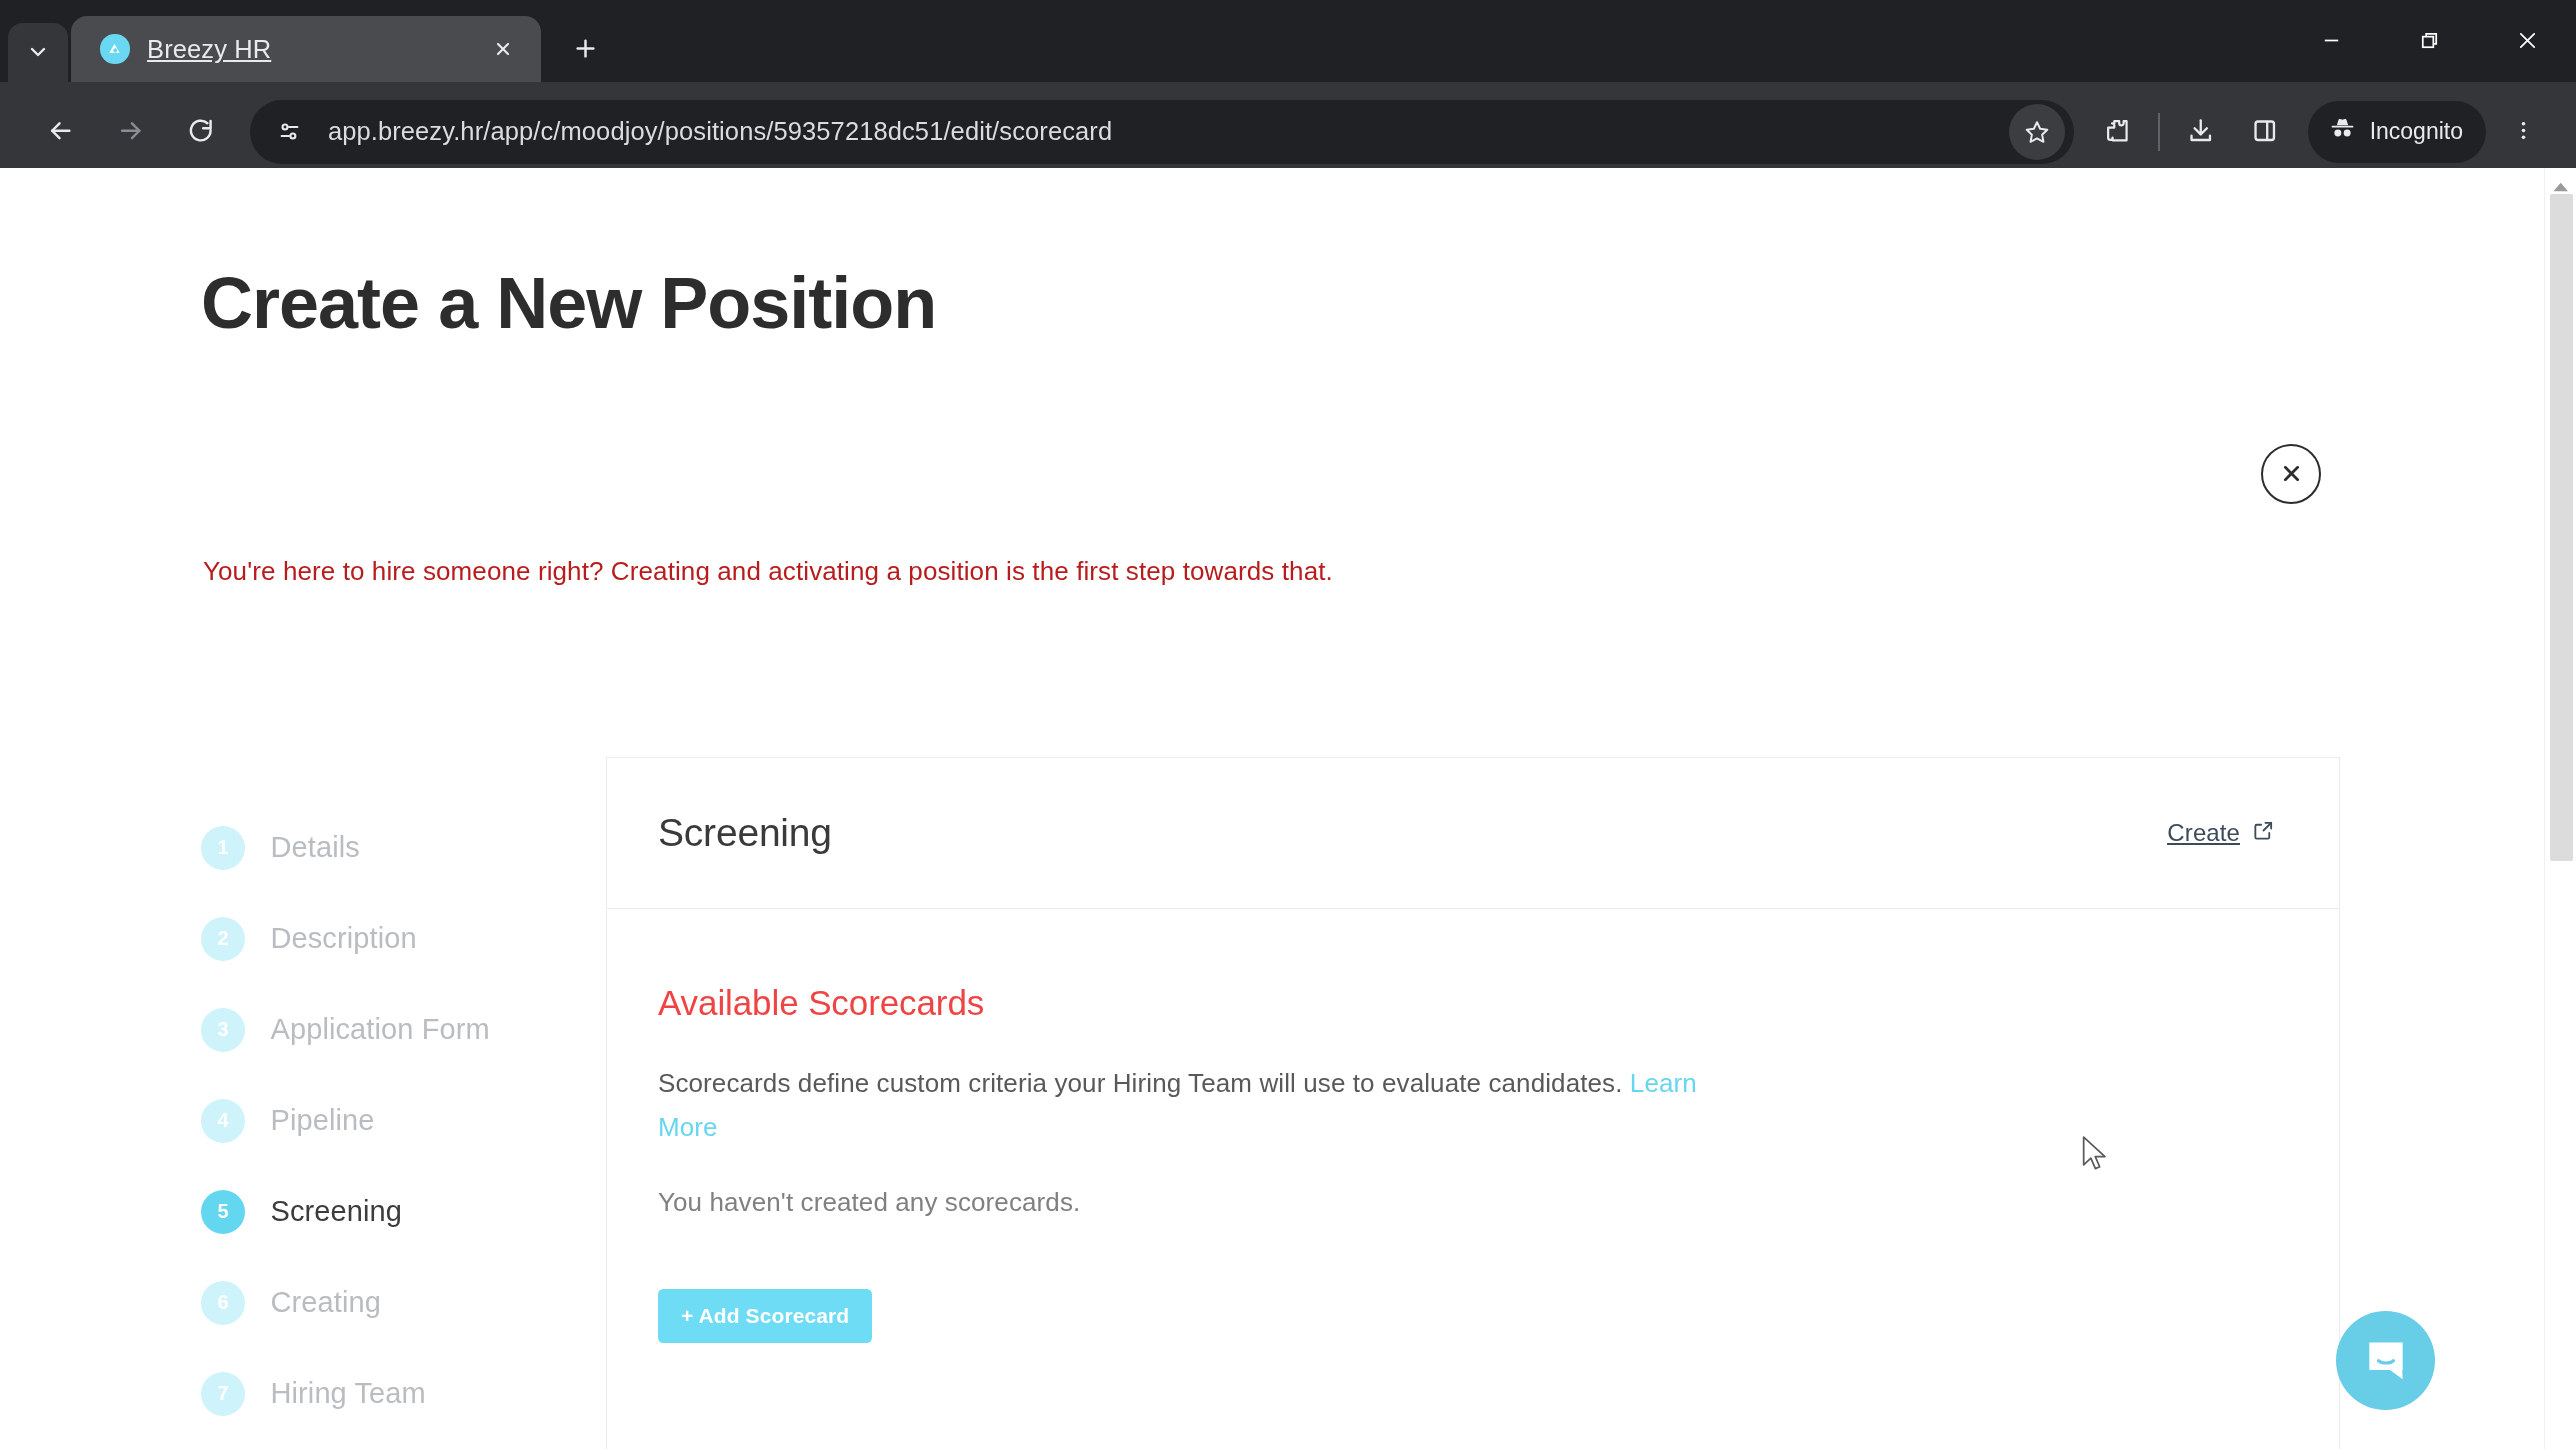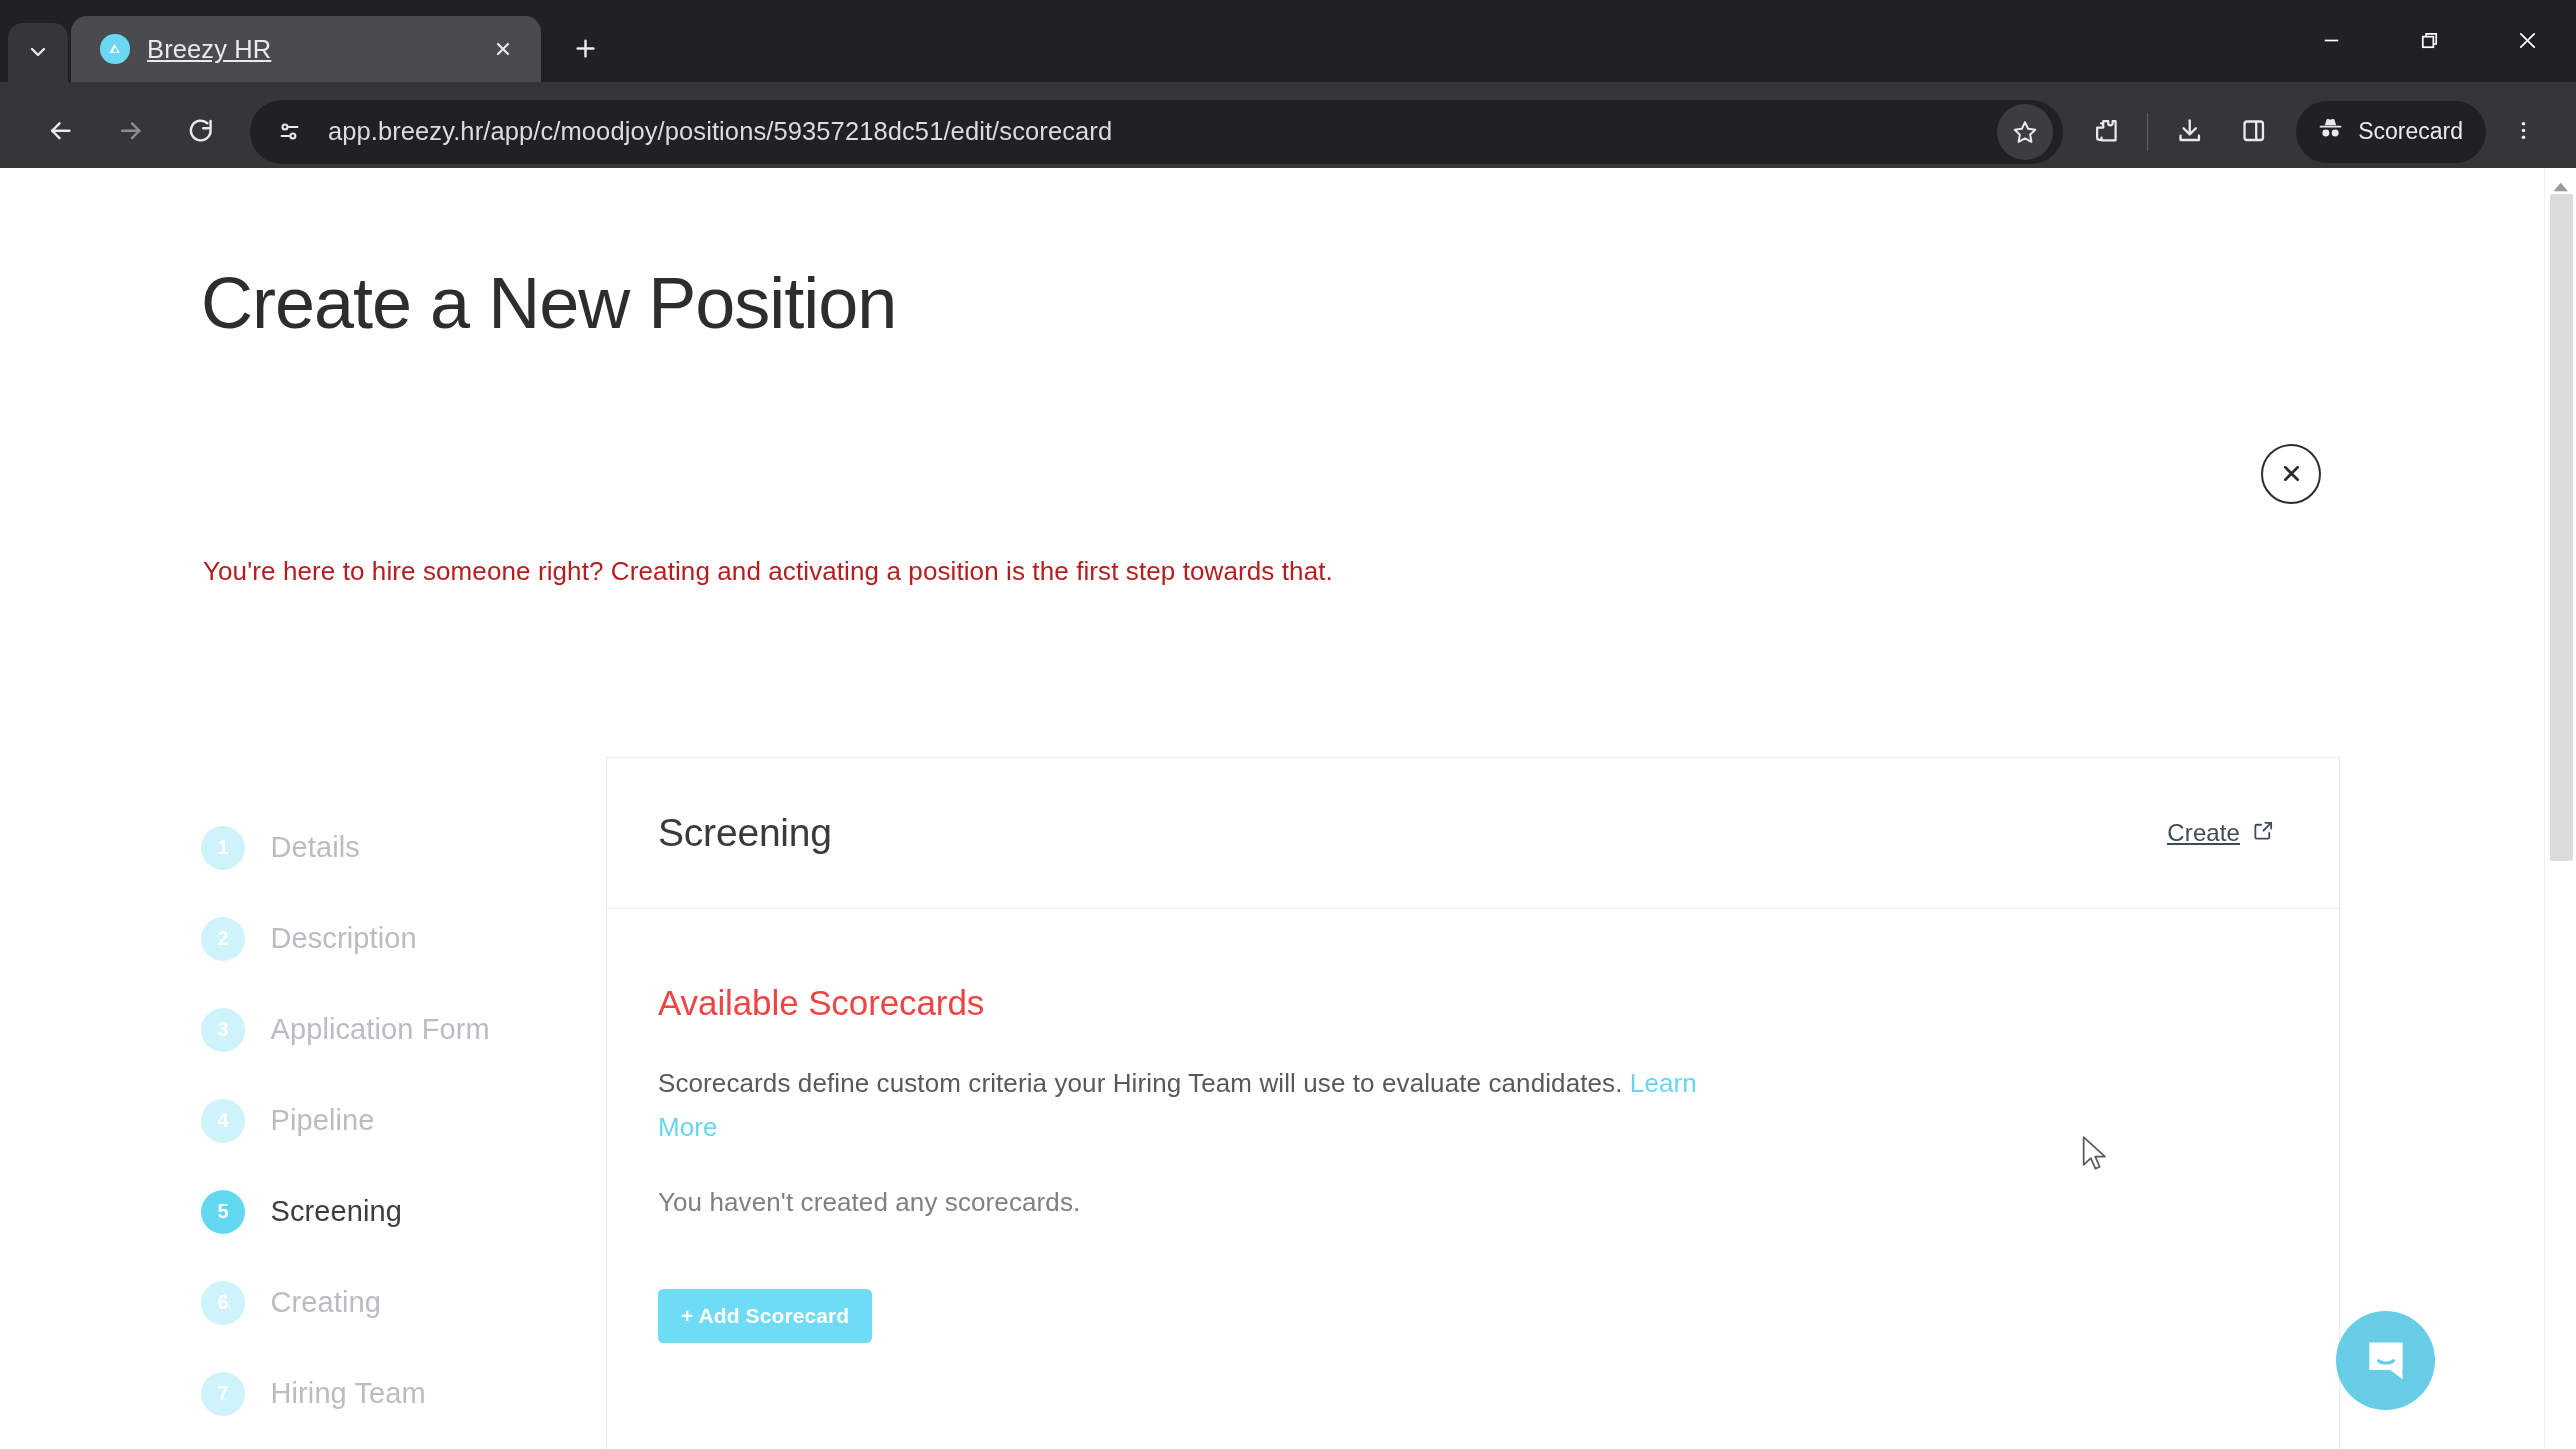--- a/index.html
+++ b/index.html
@@ -208,21 +208,21 @@
     position: relative;
     width: 2542px;
     height: 100%;
     padding: 0;
   }
 
   .page-title {
     position: absolute;
     left: 201px; top: 94px;
     font-size: 72px;
-    font-weight: 400;
+    font-weight: 700;
     color: #2d2d2d;
     letter-spacing: -1px;
   }
 
   .page-subtitle {
     position: absolute;
     left: 203px; top: 388px;
     font-size: 26px;
     color: #b91c1c;
     letter-spacing: 0.1px;
@@ -544,21 +544,21 @@
 
     <div class="incognito-pill">
       <span>
         <svg viewBox="0 0 24 24" fill="#e8eaed">
             <path d="M7.6 9.4 8.8 5.6c.2-.7.9-1.1 1.6-.9l1.6.5 1.6-.5c.7-.2 1.4.2 1.6.9l1.2 3.8z"></path>
             <rect x="3.6" y="9.8" width="16.8" height="1.5" rx=".7"></rect>
             <circle cx="8.4" cy="15.4" r="2.7"></circle>
             <circle cx="15.6" cy="15.4" r="2.7"></circle>
           </svg>
       </span>
-      <span>Scorecard</span>
+      <span>Incognito</span>
     </div>
 
     <div class="tb-menu">
       <span>
         <svg viewBox="0 0 24 24" fill="#e8eaed">
             <circle cx="12" cy="5" r="1.9"></circle>
             <circle cx="12" cy="12" r="1.9"></circle>
             <circle cx="12" cy="19" r="1.9"></circle>
           </svg>
       </span>

